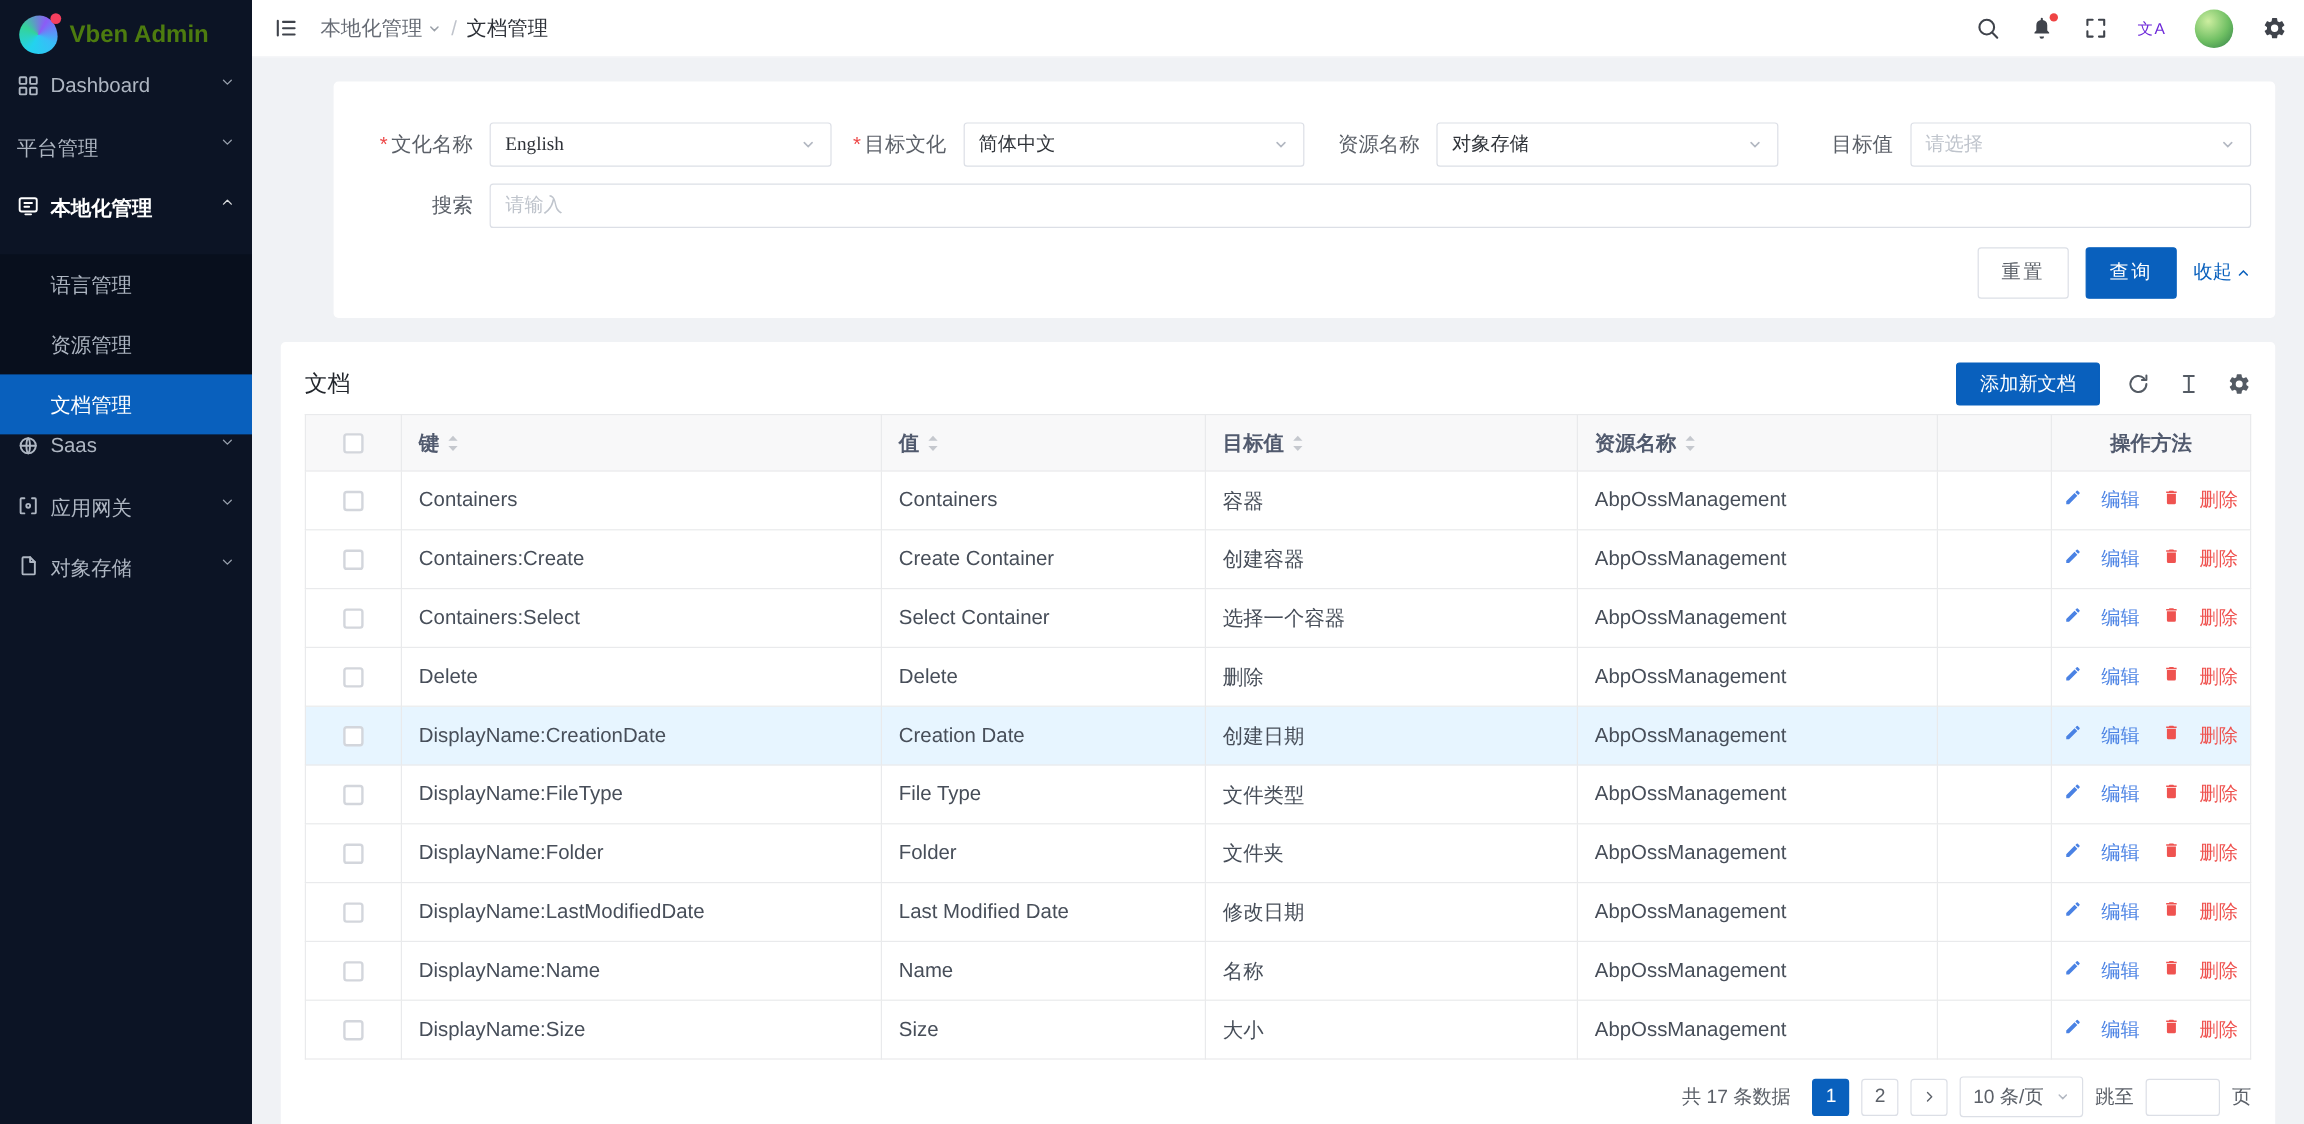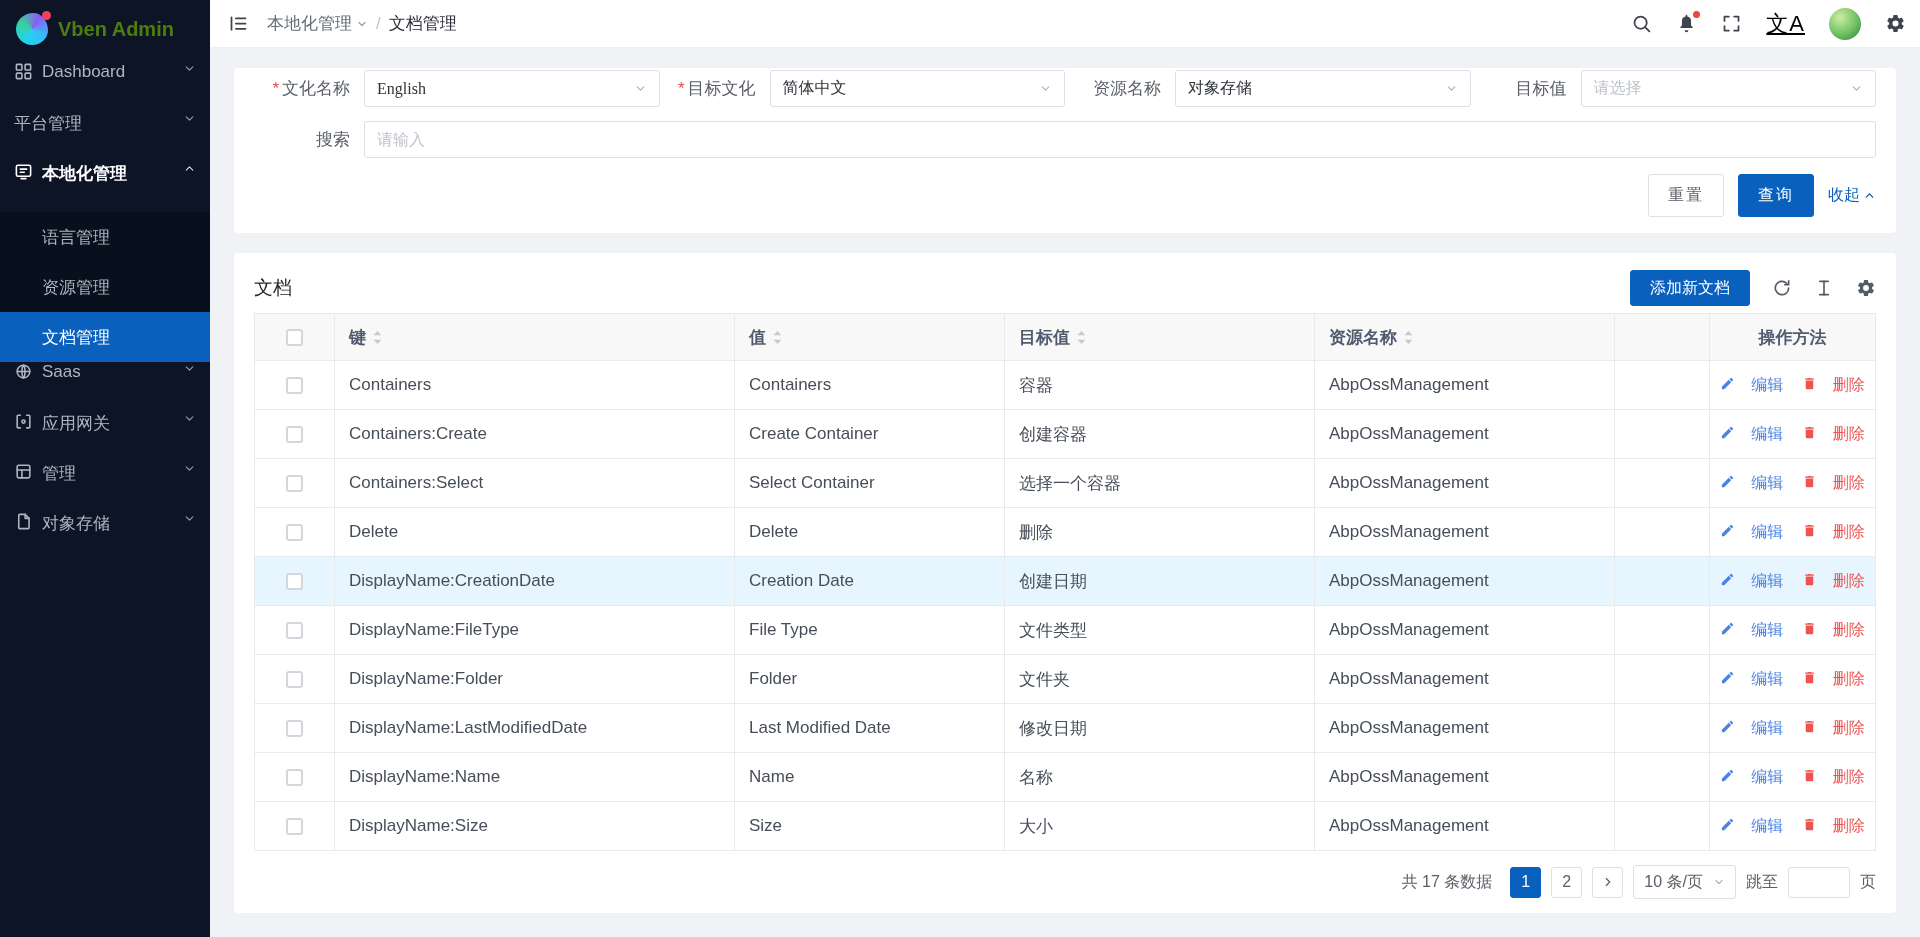--- a/index.html
+++ b/index.html
@@ -35,28 +35,28 @@
   .topbar-left { display:flex; align-items:center; gap:18px; }
   .collapse-btn { display:inline-flex; color:#3f434b; cursor:pointer; }
   .breadcrumb { display:flex; align-items:center; gap:8px; font-size:17px; }
   .bc-parent { color:#666b74; display:inline-flex; align-items:center; gap:4px; cursor:pointer; }
   .bc-sep { color:#c0c4cc; }
   .bc-current { color:#2d3138; }
   .topbar-right { display:flex; align-items:center; gap:24px; }
   .tb-icon { display:inline-flex; color:#3f434b; cursor:pointer; position:relative; }
   .tb-icon svg { width:21px; height:21px; }
   .badge-dot { position:absolute; top:-2px; right:-3px; width:7px; height:7px; border-radius:50%; background:#ef4444; }
-  .translate-txt { font-size:22px; color:#000000; letter-spacing:1px;text-decoration:underline; }
+  .translate-txt { font-size:13px; color:#6d28d9; letter-spacing:1px; }
   .avatar { width:32px; height:32px; border-radius:50%; background:radial-gradient(circle at 35% 30%,#cdeea0,#6fbf63 55%,#2e7d46); cursor:pointer; }
 
   .content { flex:1; padding:20px 24px; overflow:hidden; }
 
   
   .card { background:#fff; border-radius:4px; }
-  .filter-card { padding:2px 20px 16px; }
+  .filter-card { padding:34px 20px 16px;margin-left:44px; }
   .f-row { display:flex; }
   .f-row + .f-row { margin-top:14px; }
   .field { flex:1; display:flex; align-items:center; min-width:0; }
   .f-label { width:110px; flex-shrink:0; text-align:right; padding-right:14px; color:#5b6068; font-size:17px; white-space:nowrap; }
   .f-label.required::before { content:"*"; color:#ed4747; margin-right:3px; }
   .select, .text-input {
     flex:1; height:37px; border:1px solid #dcdfe6; border-radius:3px; background:#fff;
     display:flex; align-items:center; padding:0 12px; font-size:16px; color:#2f3339; min-width:0;font-family:Liberation Serif, serif;
   }
   .select { justify-content:space-between; cursor:pointer; }
@@ -183,34 +183,20 @@
   </div>
         <div class="menu-item">
     <span class="mi-icon">
             <svg viewBox="0 0 24 24" fill="none" stroke="currentColor" stroke-width="2" stroke-linecap="round" stroke-linejoin="round">
               <path d="M8 4H5a1 1 0 0 0-1 1v14a1 1 0 0 0 1 1h3"></path>
               <path d="M16 4h3a1 1 0 0 1 1 1v14a1 1 0 0 1-1 1h-3"></path>
               <circle cx="12" cy="12" r="2"></circle>
             </svg>
           </span>
     <span class="mi-label">应用网关</span>
-    <span class="mi-chevron">
-            <svg width="13" height="13" viewBox="0 0 24 24" fill="none" stroke="currentColor" stroke-width="2" stroke-linecap="round" stroke-linejoin="round">
-              <polyline points="6 9 12 15 18 9"></polyline>
-            </svg>
-          </span>
-  </div>
-        <div class="menu-item">
-    <span class="mi-icon">
-            <svg viewBox="0 0 24 24" fill="none" stroke="currentColor" stroke-width="2" stroke-linecap="round" stroke-linejoin="round">
-              <rect x="4" y="4" width="16" height="16" rx="2"></rect>
-              <path d="M4 10h16M10 10v10"></path>
-            </svg>
-          </span>
-    <span class="mi-label">管理</span>
     <span class="mi-chevron">
             <svg width="13" height="13" viewBox="0 0 24 24" fill="none" stroke="currentColor" stroke-width="2" stroke-linecap="round" stroke-linejoin="round">
               <polyline points="6 9 12 15 18 9"></polyline>
             </svg>
           </span>
   </div>
         <div class="menu-item">
     <span class="mi-icon">
             <svg viewBox="0 0 24 24" fill="none" stroke="currentColor" stroke-width="2" stroke-linecap="round" stroke-linejoin="round">
               <path d="M7 3h7l5 5v12a1 1 0 0 1-1 1H7a1 1 0 0 1-1-1V4a1 1 0 0 1 1-1z"></path>

